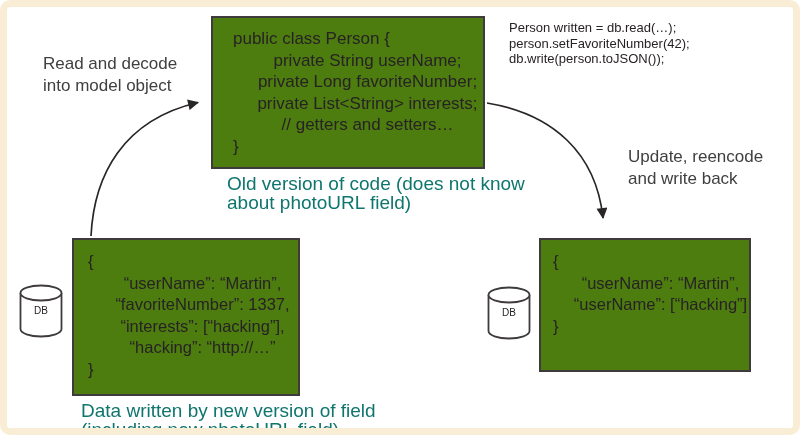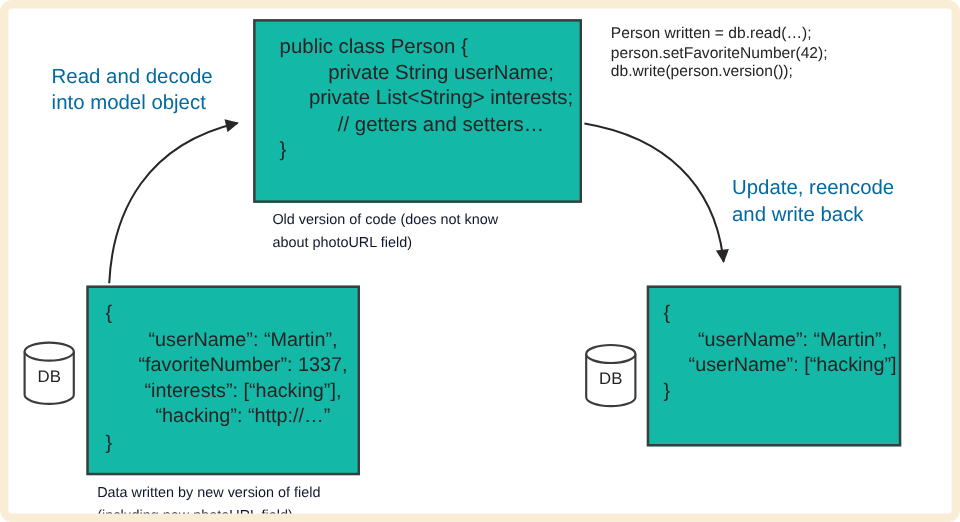--- a/index.html
+++ b/index.html
@@ -22,21 +22,21 @@
   svg.overlay {
     position: absolute;
     left: 0; top: 0;
     width: 800px; height: 435px;
     pointer-events: none;
   }
   .codebox {
     position: absolute;
     box-sizing: border-box;
     border: 2px solid #3f3b3c;
-    background: #14b8a6;
+    background: #4d7c0f;
   }
   .classbox {
     left: 204px; top: 9px;
     width: 274px; height: 153px;
     padding: 10px 0 0 20px;
     font-size: 17px;
     line-height: 21.5px;
   }
   .jsonbox-left {
     left: 65px; top: 231px;
@@ -49,50 +49,50 @@
     left: 532px; top: 231px;
     width: 212px; height: 134px;
     padding: 11px 0 0 12px;
     font-size: 16.5px;
     line-height: 21.5px;
   }
   .ln { white-space: pre; }
   .ind { padding-left: 19px; text-align: center; }
   .caption {
     position: absolute;
-    font-size: 12px;
+    font-size: 19px;
     line-height: 19px;
-    color: #0f172a;
+    color: #0f766e;
   }
   .arrow-label {
     position: absolute;
     font-size: 17px;
     line-height: 22px;
-    color: #0369a1;
+    color: #404040;
   }
   .snippet {
     position: absolute;
     left: 502px; top: 13px;
     font-size: 13px;
     line-height: 15.5px;
     color: #272325;
   }
   .db {
     position: absolute;
     width: 46px; height: 56px;
   }
   .db-left  { left: 11px;  top: 276px; }
   .db-right { left: 479px; top: 278px; }
   .db svg { display: block; }
   .db-label {
     position: absolute;
     left: 0; top: 22px;
     width: 46px;
     text-align: center;
-    font-size: 14px;
+    font-size: 10px;
     color: #272325;
   }
 </style>
 </head>
 <body>
 
 <div id="canvas">
 
   <svg class="overlay" viewBox="0 0 800 435">
     <defs>
@@ -102,42 +102,43 @@
     </defs>
     <path d="M 84 229 C 87 168, 116 113, 191 95.5" fill="none" stroke="#2a2627" stroke-width="1.7" marker-end="url(#ah)"></path>
     <path d="M 480 96 C 546 107, 589 146, 596 211" fill="none" stroke="#2a2627" stroke-width="1.7" marker-end="url(#ah)"></path>
   </svg>
 
   <div class="arrow-label" style="left:36px; top:46px;">
     <div class="ln">Read and decode</div>
     <div class="ln">into model object</div>
   </div>
 
-  <div class="arrow-label" style="left:603px; top:139px;">
+  <div class="arrow-label" style="left:621px; top:139px;">
     <div class="ln">Update, reencode</div>
     <div class="ln">and write back</div>
   </div>
 
   <div class="codebox classbox">
     <div class="ln">public class Person {</div>
     <div class="ln ind">private String userName;</div>
+    <div class="ln ind">private Long favoriteNumber;</div>
     <div class="ln ind">private List&lt;String&gt; interests;</div>
     <div class="ln ind">// getters and setters…</div>
     <div class="ln">}</div>
   </div>
 
   <div class="caption" style="left:220px; top:167px;">
     <div class="ln">Old version of code (does not know</div>
     <div class="ln">about photoURL field)</div>
   </div>
 
   <div class="snippet">
     <div class="ln">Person written = db.read(…);</div>
     <div class="ln">person.setFavoriteNumber(42);</div>
-    <div class="ln">db.write(person.version());</div>
+    <div class="ln">db.write(person.toJSON());</div>
   </div>
 
   <div class="db db-left">
     <svg width="46" height="56" viewBox="0 0 46 56">
       <path d="M 2.5 10 L 2.5 46 A 20.5 7.5 0 0 0 43.5 46 L 43.5 10" fill="#ffffff" stroke="#3f3b3c" stroke-width="1.8"></path>
       <ellipse cx="23" cy="10" rx="20.5" ry="7.5" fill="#ffffff" stroke="#3f3b3c" stroke-width="1.8"></ellipse>
     </svg>
     <div class="db-label">DB</div>
   </div>
 

